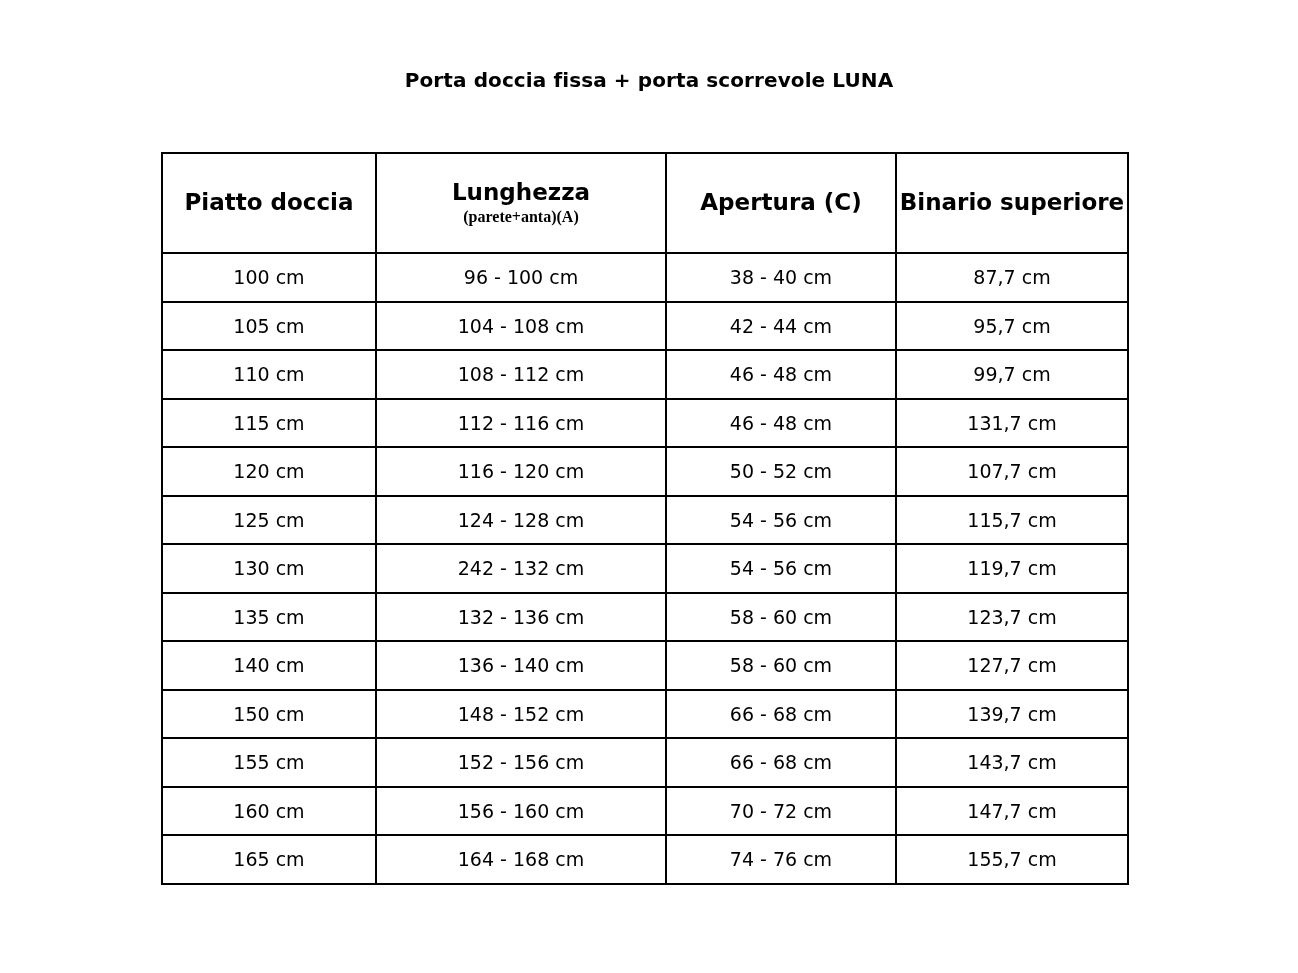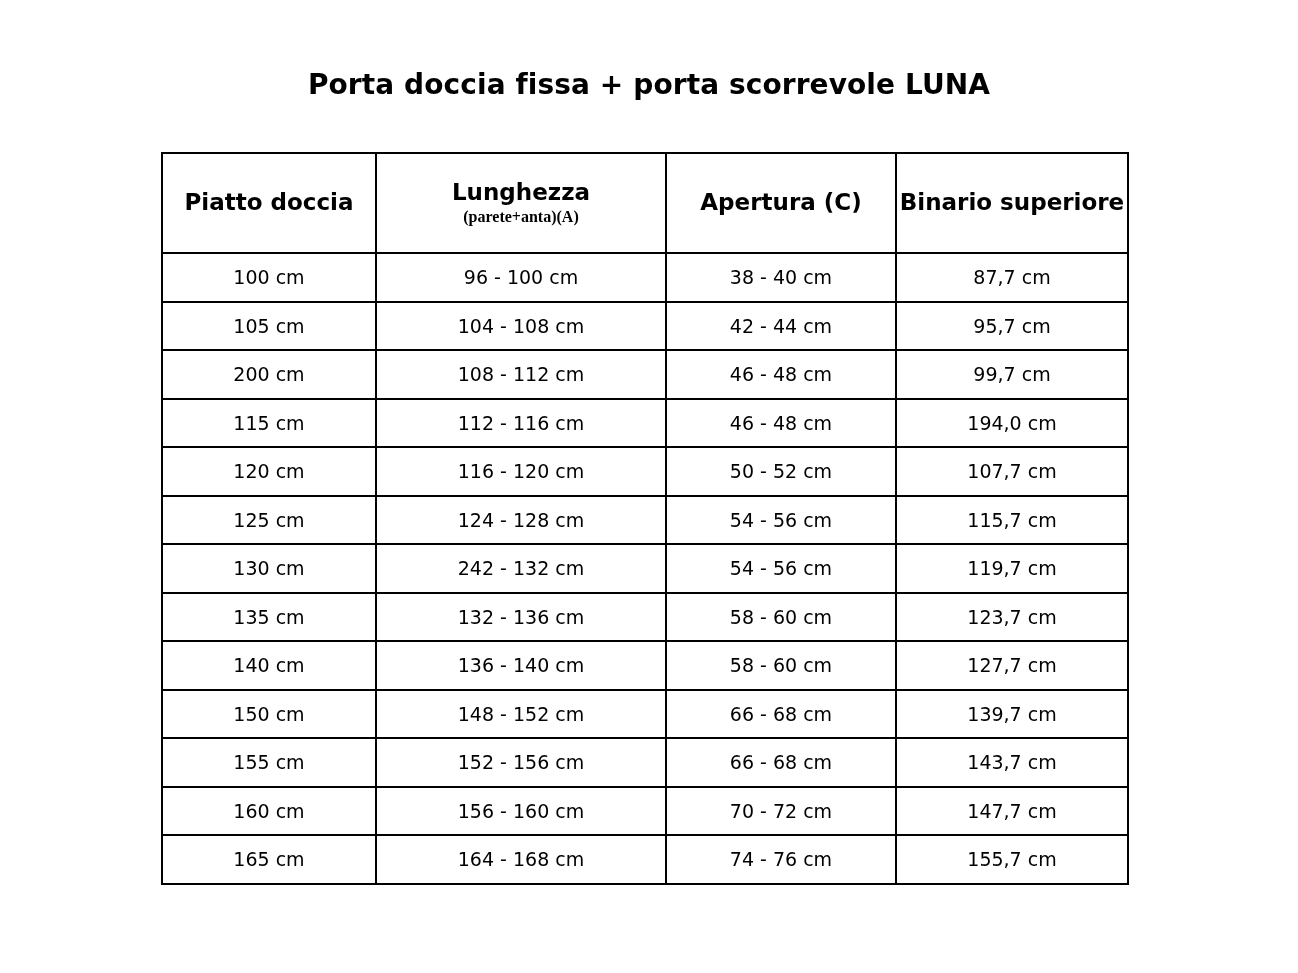--- a/index.html
+++ b/index.html
@@ -18,21 +18,21 @@
     position: relative;
     width: 1298px;
     height: 973px;
   }
   .doc-title {
     position: absolute;
     top: 68px;
     left: 0;
     width: 1298px;
     text-align: center;
-    font-size: 28px;
+    font-size: 20px;
     font-weight: bold;
     letter-spacing: 0.1px;
   }
   .table-wrap {
     position: absolute;
     top: 152px;
     left: 161px;
     width: 966px;
     border-radius: 29px;
   }
@@ -115,30 +115,30 @@
           <td>38 - 40 cm</td>
           <td>87,7 cm</td>
         </tr>
         <tr>
           <td>105 cm</td>
           <td>104 - 108 cm</td>
           <td>42 - 44 cm</td>
           <td>95,7 cm</td>
         </tr>
         <tr>
-          <td>200 cm</td>
+          <td>110 cm</td>
           <td>108 - 112 cm</td>
           <td>46 - 48 cm</td>
           <td>99,7 cm</td>
         </tr>
         <tr>
           <td>115 cm</td>
           <td>112 - 116 cm</td>
           <td>46 - 48 cm</td>
-          <td>194,0 cm</td>
+          <td>131,7 cm</td>
         </tr>
         <tr>
           <td>120 cm</td>
           <td>116 - 120 cm</td>
           <td>50 - 52 cm</td>
           <td>107,7 cm</td>
         </tr>
         <tr>
           <td>125 cm</td>
           <td>124 - 128 cm</td>

